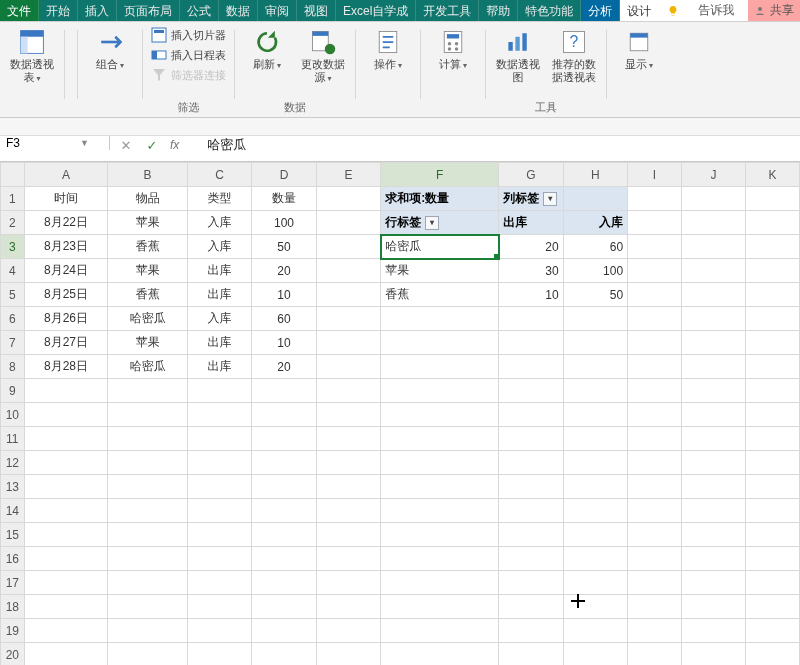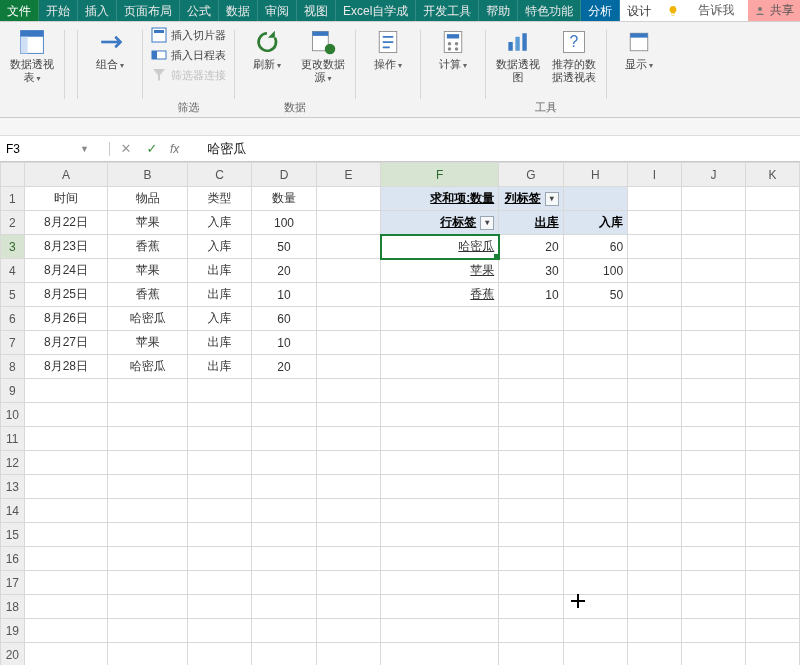--- a/index.html
+++ b/index.html
@@ -25,21 +25,21 @@
   .bigbtn { display:flex; flex-direction:column; align-items:center; justify-content:flex-start; width:52px; padding:2px 2px; gap:2px; cursor:default;}
   .bigbtn .ico { width:28px; height:28px; display:flex; align-items:center; justify-content:center;}
   .bigbtn .lbl { font-size:11px; color:#444; text-align:center; line-height:13px;}
   .smallrow { display:flex; align-items:center; gap:4px; padding:1px 2px; font-size:11px; color:#444; white-space:nowrap;}
   .smallrow.dis { color:#bfbfbf;}
   .smallrow .sico { width:16px;height:16px; display:flex;align-items:center;justify-content:center;}
   .dd { font-size:8px; color:#666; margin-left:2px;}
   .stackbtn{display:flex;flex-direction:column;gap:2px;}
 
   
-  .fbar { display:flex; align-items:center; border-bottom:1px solid #c9c9c9; height:26px; background:#fff;}
+  .fbar { display:flex; align-items:flex-start; border-bottom:1px solid #c9c9c9; height:26px; background:#fff;}
   .namebox { width:110px; border-right:1px solid #c9c9c9; display:flex; align-items:center; padding:0 6px; gap:4px; font-size:12px;}
   .namebox input{ border:none; outline:none; width:70px; font-size:12px;}
   .namebox .dd2{ color:#888; font-size:9px;}
   .fxarea { display:flex; align-items:center; gap:10px; padding:0 8px; flex:1;}
   .fbtn { color:#999; font-size:13px; width:16px; text-align:center;}
   .fbtn.ok{color:#3a8f3a;}
   .fxlabel{ font-style:italic; color:#777; font-size:12px;}
   .fval { margin-left:18px; font-size:13px; color:#222;}
   .spacer-row{height:18px; background:#f6f6f6; border-bottom:1px solid #dcdcdc;}
 
@@ -49,21 +49,21 @@
   table.sheet th,table.sheet td{ border:1px solid #d9d9d9; height:24px; font-size:12px; padding:0 4px; overflow:hidden; white-space:nowrap;}
   table.sheet thead th{ background:#eeeeee; color:#555; font-weight:normal; text-align:center;}
   table.sheet thead th.corner{ background:#eeeeee;}
   table.sheet tbody th.rh{ background:#eeeeee; color:#555; font-weight:normal; text-align:center; width:22px;}
   table.sheet tbody th.rh.sel{ background:#d7e4d2; color:#2d6a2d;}
   table.sheet thead th.ch.sel{ background:#d7e4d2; color:#2d6a2d;}
   .col-w{ width:22px;}
   .col-A{width:78px;} .col-B{width:74px;} .col-C{width:60px;} .col-D{width:60px;}
   .col-E{width:60px;} .col-F{width:110px;} .col-G{width:60px;} .col-H{width:60px;}
   .col-I{width:50px;} .col-J{width:60px;} .col-K{width:50px;}
-  td.c{ text-align:center;} td.r{text-align:right;} td.l{text-align:right;text-decoration:underline;}
+  td.c{ text-align:center;} td.r{text-align:right;} td.l{text-align:left;}
 
   
   td.pvh{ background:#dbe5f1; font-weight:bold; color:#000;}
   td.pvh2{ background:#dbe5f1; font-weight:bold; color:#000;}
   .ddicon{ display:inline-flex; width:14px;height:14px; border:1px solid #9aa7b3; background:#f6f8fa; align-items:center; justify-content:center; font-size:8px; color:#444; margin-left:4px; vertical-align:middle;}
 
   
   td.active{ outline:2px solid #1a7f37; outline-offset:-1px; position:relative;}
   td.active::after{ content:""; position:absolute; right:-2px; bottom:-2px; width:6px;height:6px; background:#1a7f37;}
   

